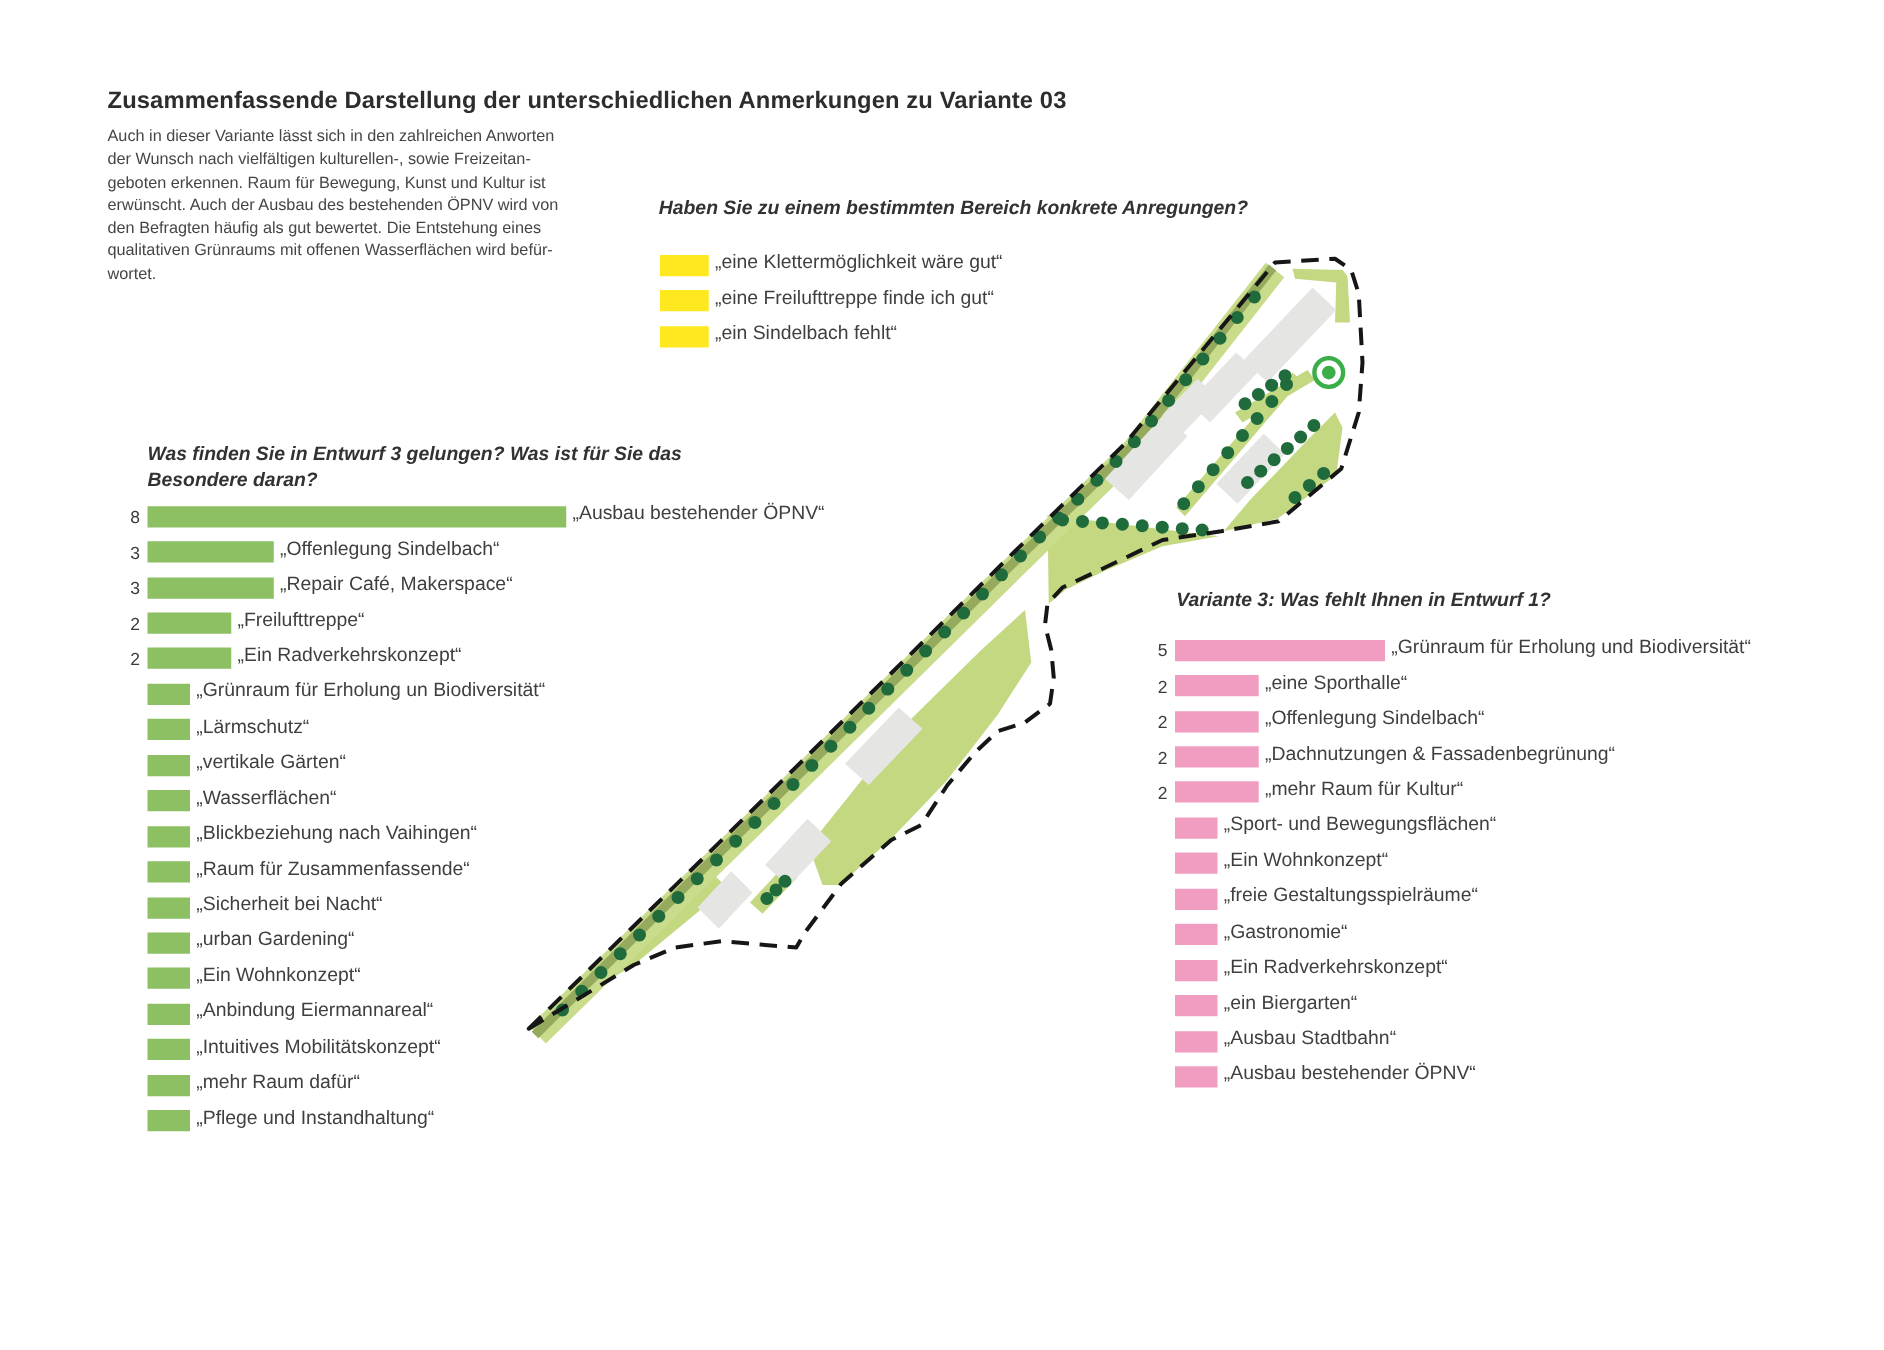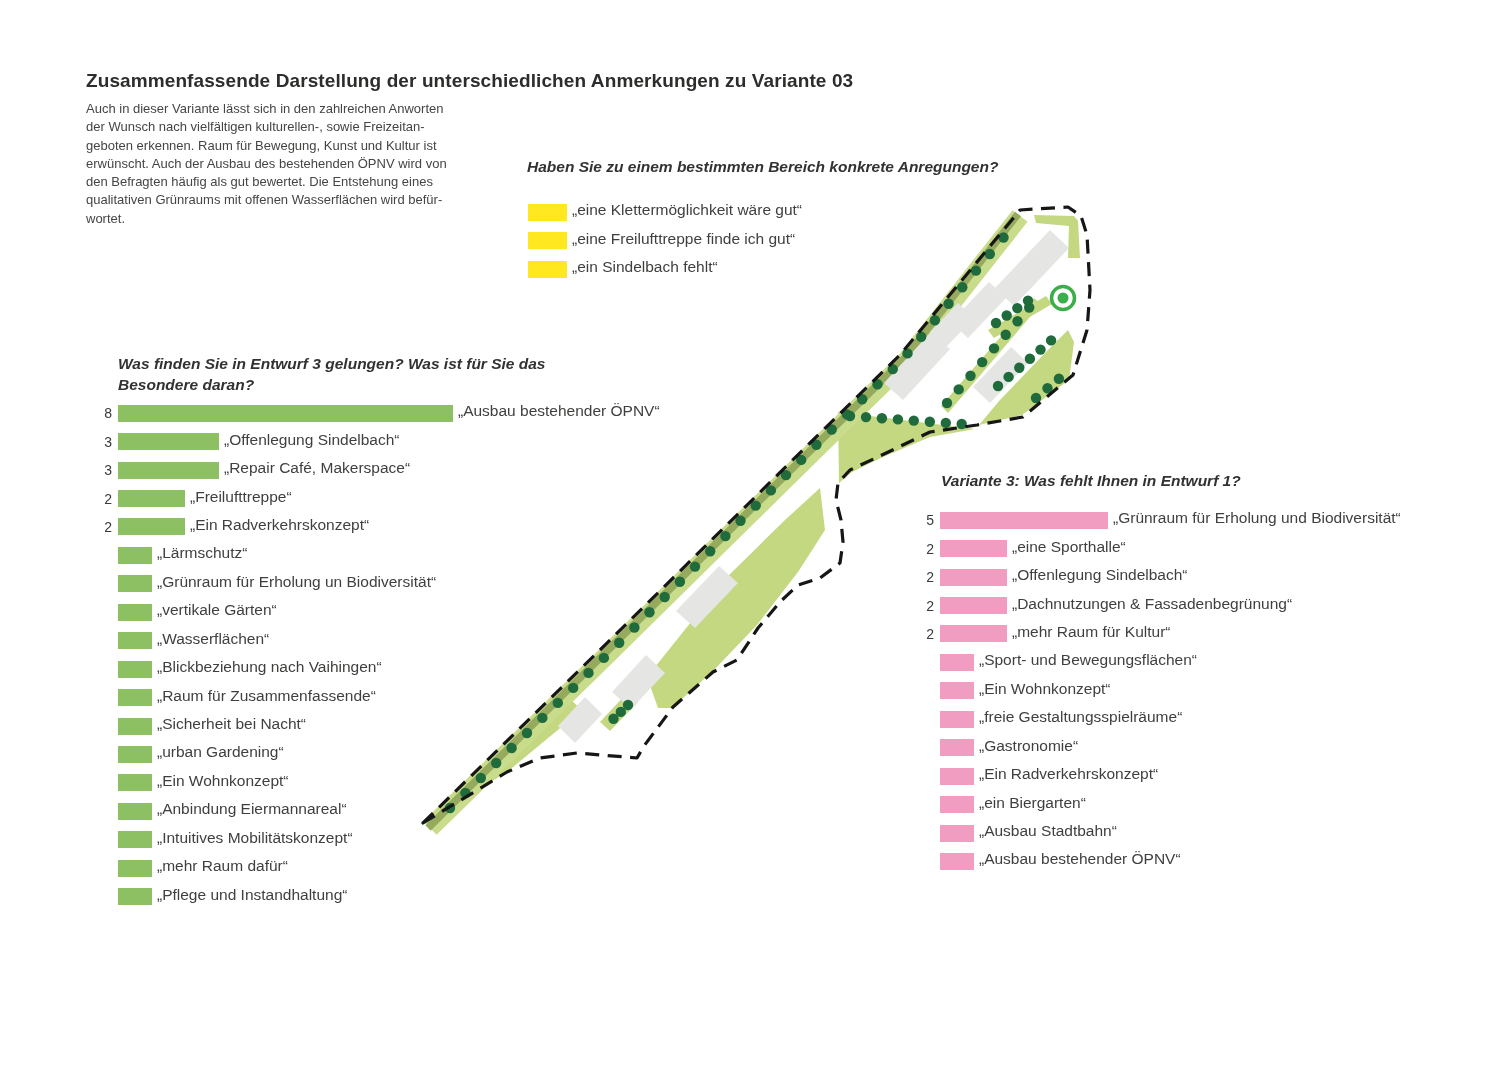--- a/index.html
+++ b/index.html
@@ -91,26 +91,26 @@
         <span class="clbl">„Freilufttreppe“</span>
       </div>
       <div class="crow">
         <span class="cnum">2</span>
         <span class="cbar" style="background: rgb(140, 192, 99); width: 67px;"></span>
         <span class="clbl">„Ein Radverkehrskonzept“</span>
       </div>
       <div class="crow">
         <span class="cnum"></span>
         <span class="cbar" style="background: rgb(140, 192, 99); width: 34px;"></span>
+        <span class="clbl">„Grünraum für Erholung un Biodiversität“</span>
+      </div>
+      <div class="crow">
+        <span class="cnum"></span>
+        <span class="cbar" style="background: rgb(140, 192, 99); width: 34px;"></span>
         <span class="clbl">„Lärmschutz“</span>
-      </div>
-      <div class="crow">
-        <span class="cnum"></span>
-        <span class="cbar" style="background: rgb(140, 192, 99); width: 34px;"></span>
-        <span class="clbl">„Grünraum für Erholung un Biodiversität“</span>
       </div>
       <div class="crow">
         <span class="cnum"></span>
         <span class="cbar" style="background: rgb(140, 192, 99); width: 34px;"></span>
         <span class="clbl">„vertikale Gärten“</span>
       </div>
       <div class="crow">
         <span class="cnum"></span>
         <span class="cbar" style="background: rgb(140, 192, 99); width: 34px;"></span>
         <span class="clbl">„Wasserflächen“</span>

